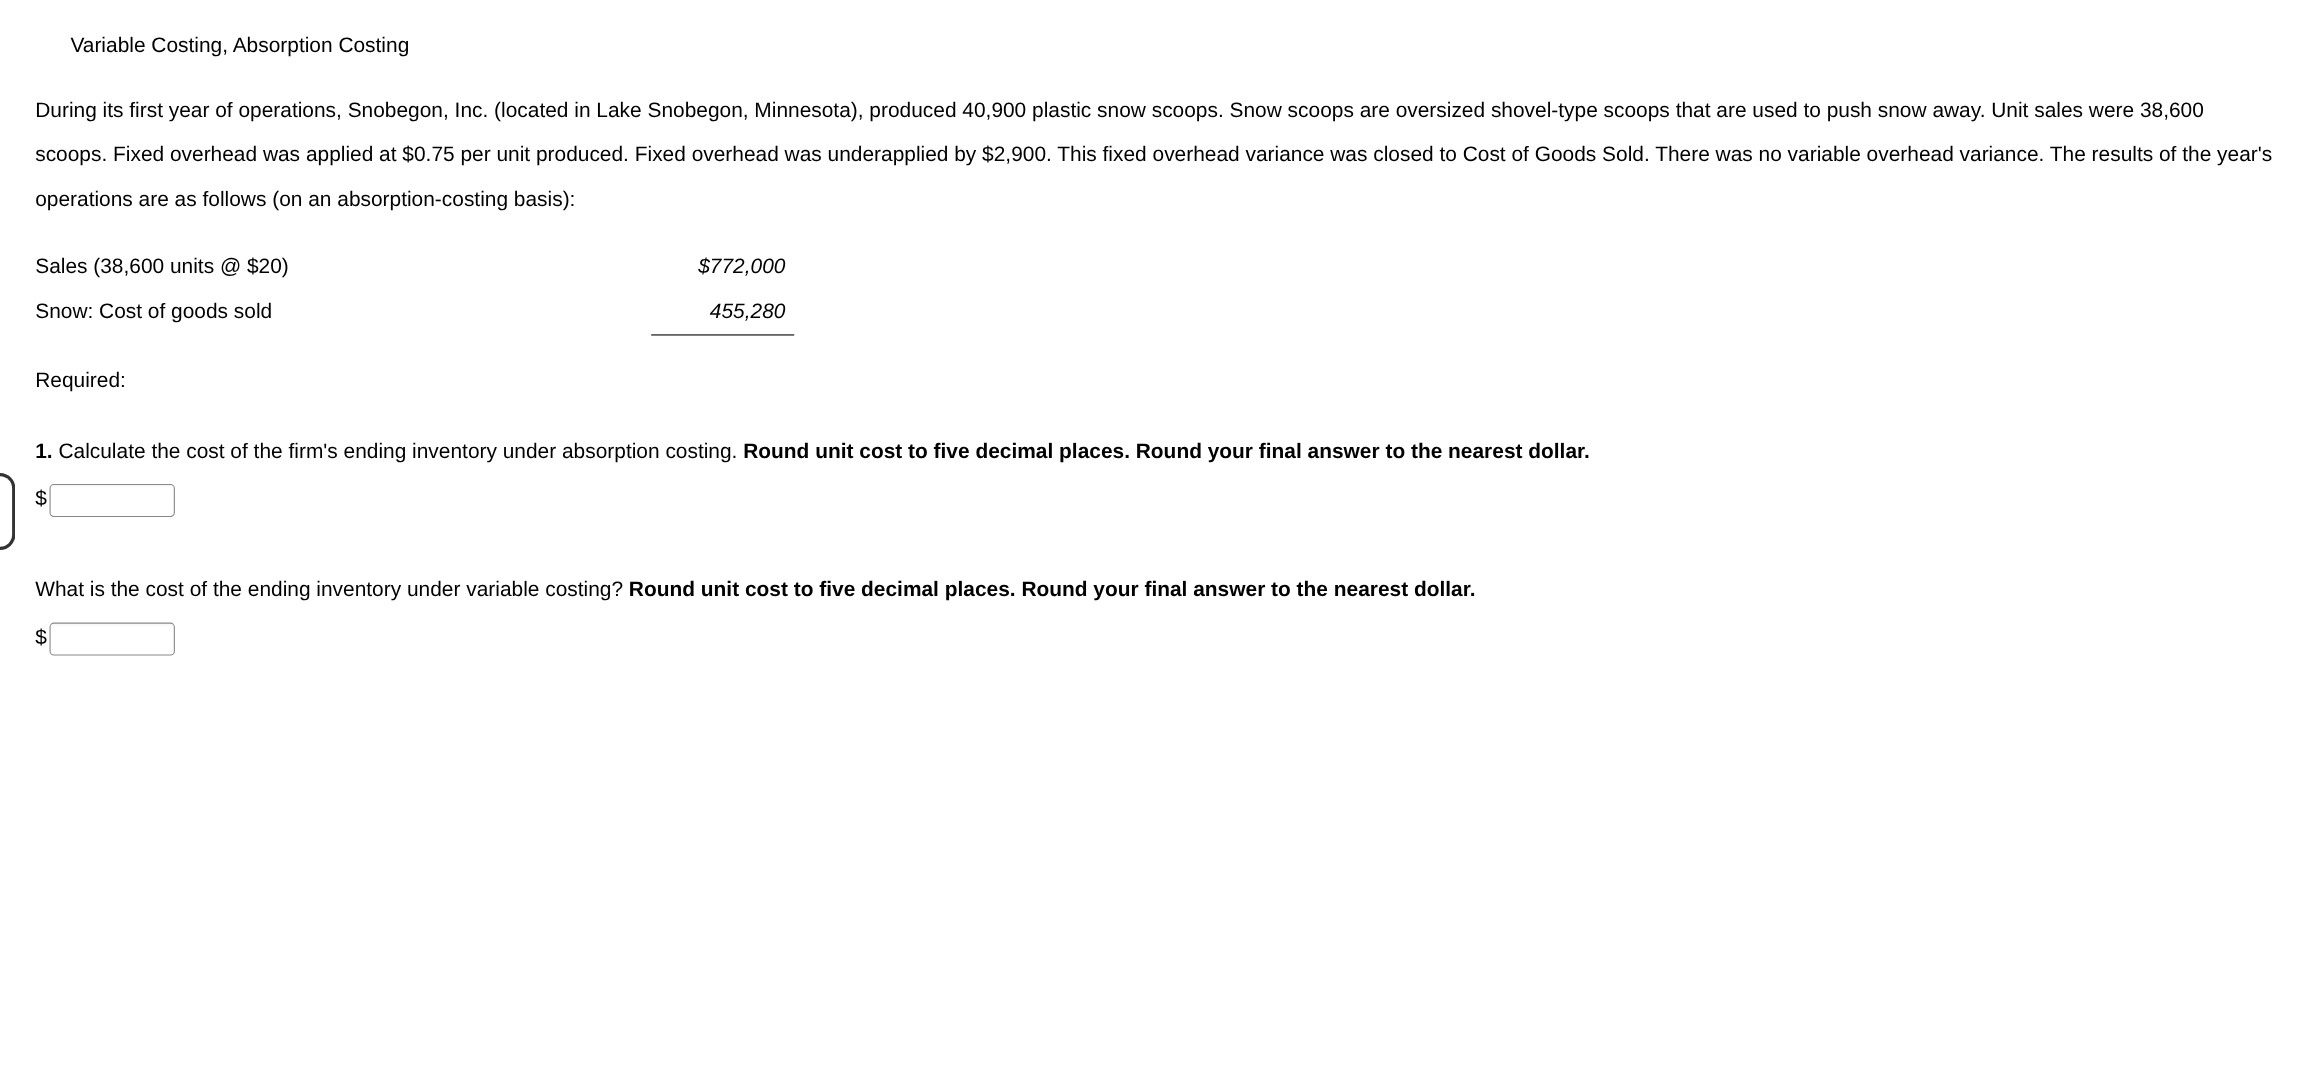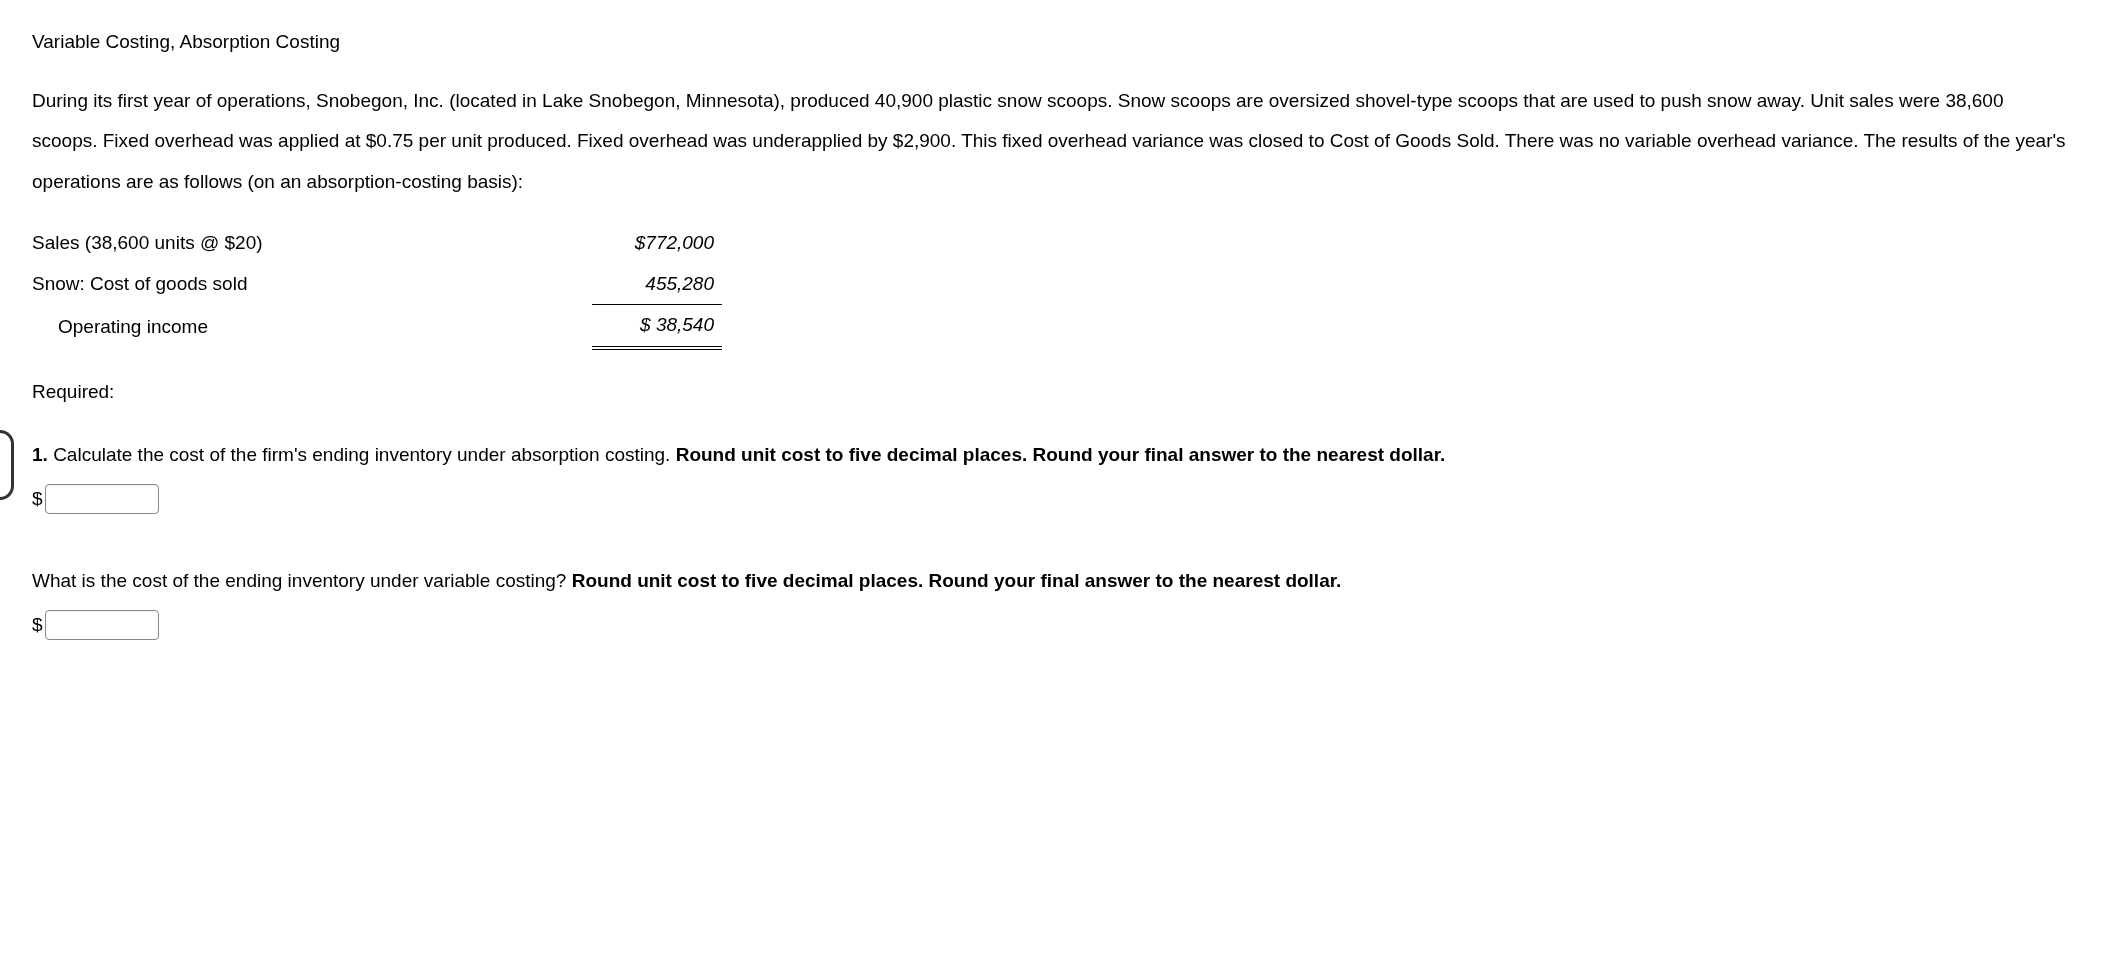--- a/index.html
+++ b/index.html
@@ -10,20 +10,21 @@
     body {
       font-family: Arial, Helvetica, sans-serif;
       font-size: 19px;
       color: #000;
       padding: 28px 32px;
       line-height: 1.5;
       background: #fff;
     }
     .title {
       margin-bottom: 24px;
+      margin-left: 32px;
     }
     .paragraph {
       line-height: 2.15;
       margin-bottom: 20px;
     }
     .financial-table {
       border-collapse: collapse;
       margin-bottom: 28px;
     }
     .financial-table td {
@@ -102,24 +103,20 @@
 <table class="financial-table">
   <tbody>
       <tr>
     <td class="label">Sales (38,600 units @ $20)</td>
     <td class="value">$772,000</td>
   </tr>
   <tr class="underline">
     <td class="label">Snow: Cost of goods sold</td>
     <td class="value">455,280</td>
   </tr>
-  <tr class="double-underline">
-    <td class="label indent">Operating income</td>
-    <td class="value">$ 38,540</td>
-  </tr>
 </tbody>
   </table>
 
 <div class="required">Required:</div>
 
 <div class="question">
   <span class="bold">1. </span><span>Calculate the cost of the firm's ending inventory under absorption costing. </span><span class="bold">Round unit cost to five decimal places. Round your final answer to the nearest dollar.</span>
 </div>
 
 <div class="input-row">

